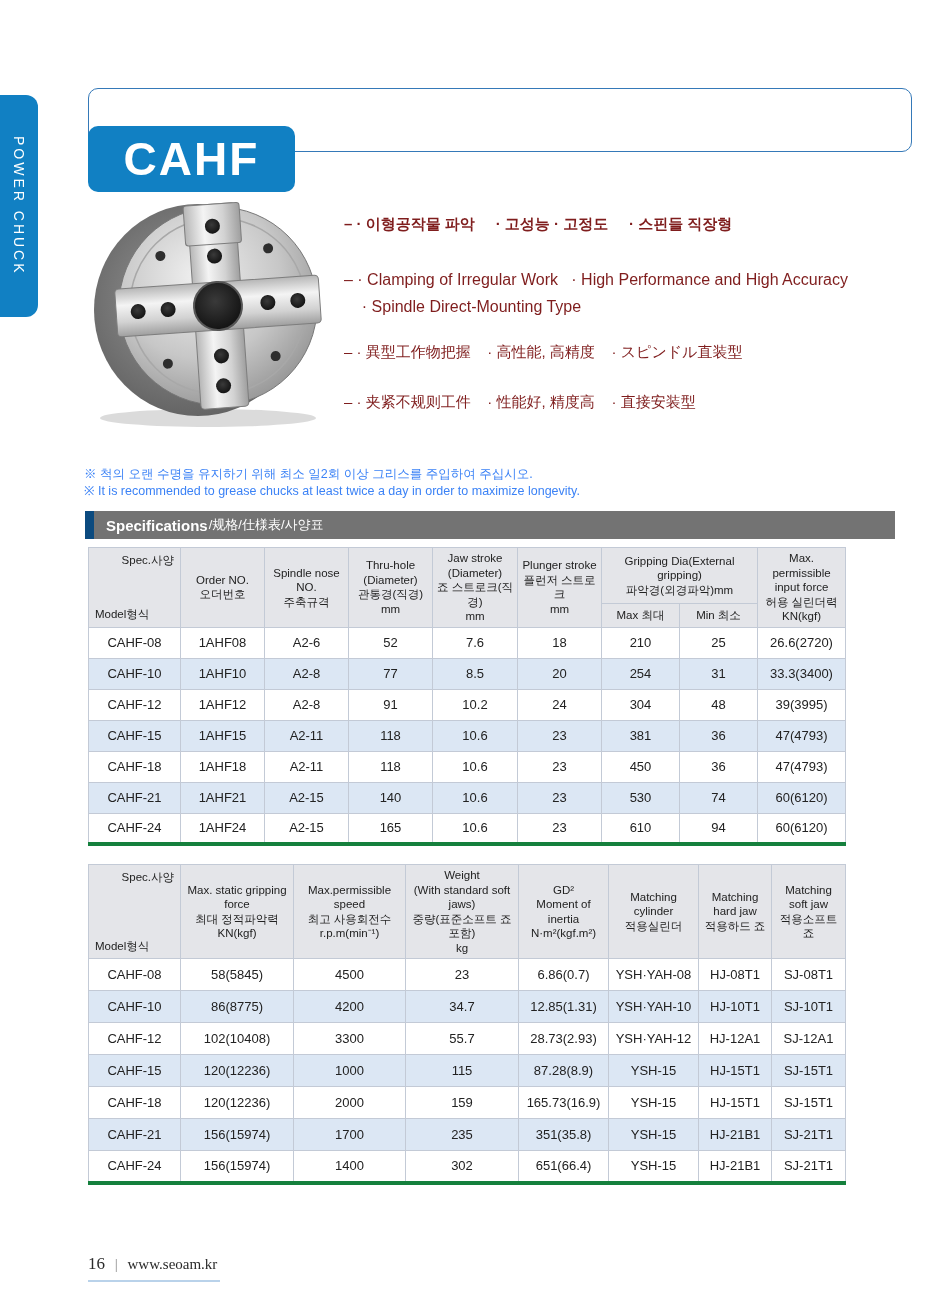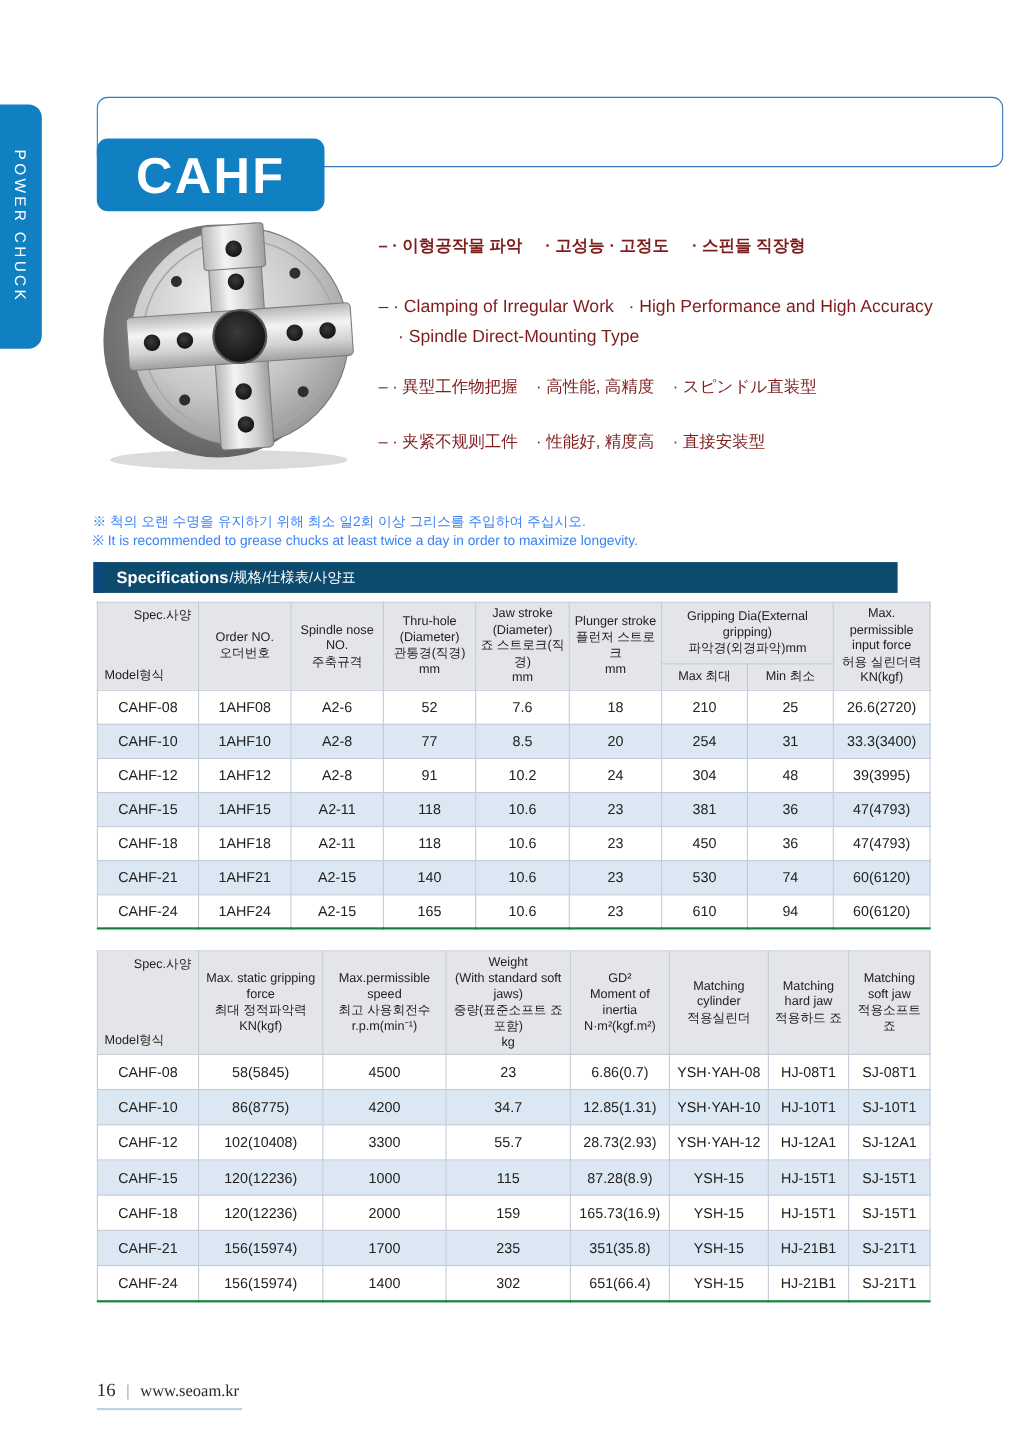--- a/index.html
+++ b/index.html
@@ -44,37 +44,37 @@
   .feature.f-ja { margin-bottom:30px; }
   .feature.f-ko { margin-bottom:32px; }
   .feature.f-en { margin-bottom:22px; }
 
   
   .notes { position:absolute; left:84px; top:466px; color:#3b82f6; font-size:12.5px; line-height:17px; }
   .notes div { white-space:pre-wrap; }
 
   
   .section-bar {
-    position:absolute; left:85px; top:511px; width:731px; height:28px;
-    background:#0c4a6e; display:flex; align-items:center; color:#fff;
+    position:absolute; left:85px; top:511px; width:810px; height:28px;
+    background:#737373; display:flex; align-items:center; color:#fff;
   }
   .section-bar .accent { width:9px; height:28px; background:#0b4a7f; margin-right:12px; }
   .section-bar .sec-main { font-weight:bold; font-size:15px; }
   .section-bar .sec-rest { font-size:13px; margin-left:1px; }
 
   
   table.spec { position:absolute; left:88px; width:757px; border-collapse:collapse; table-layout:fixed; }
   table.spec th, table.spec td { border:1px solid #c3cad6; text-align:center; vertical-align:middle; color:#222; }
   table.spec th {
     background:#e4e5e9; font-weight:normal; font-size:11.5px; line-height:14.5px;
     white-space:pre-line; padding:3px 2px;
   }
   table.spec td { font-size:13px; height:31px; padding:2px 3px; background:#fff; }
   table.spec tr.alt td { background:#dce7f4; }
-  table.spec { border-bottom:2px solid #15803d; }
+  table.spec { border-bottom:4px solid #15803d; }
   #table1 { top:547px; }
   #table2 { top:864px; }
   #table2 td { height:32px; }
 
   
   th.corner {
     position:relative; padding:0;
     background:
       linear-gradient(to bottom right, rgba(0,0,0,0) 49.4%, #9aa2b0 49.4%, #9aa2b0 50.6%, rgba(0,0,0,0) 50.6%),
       #e4e5e9;

